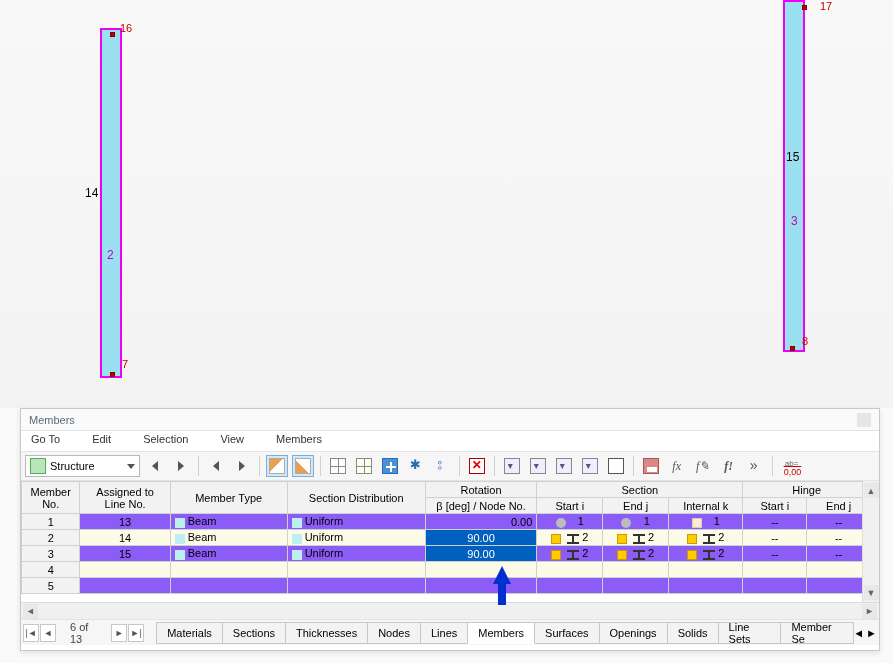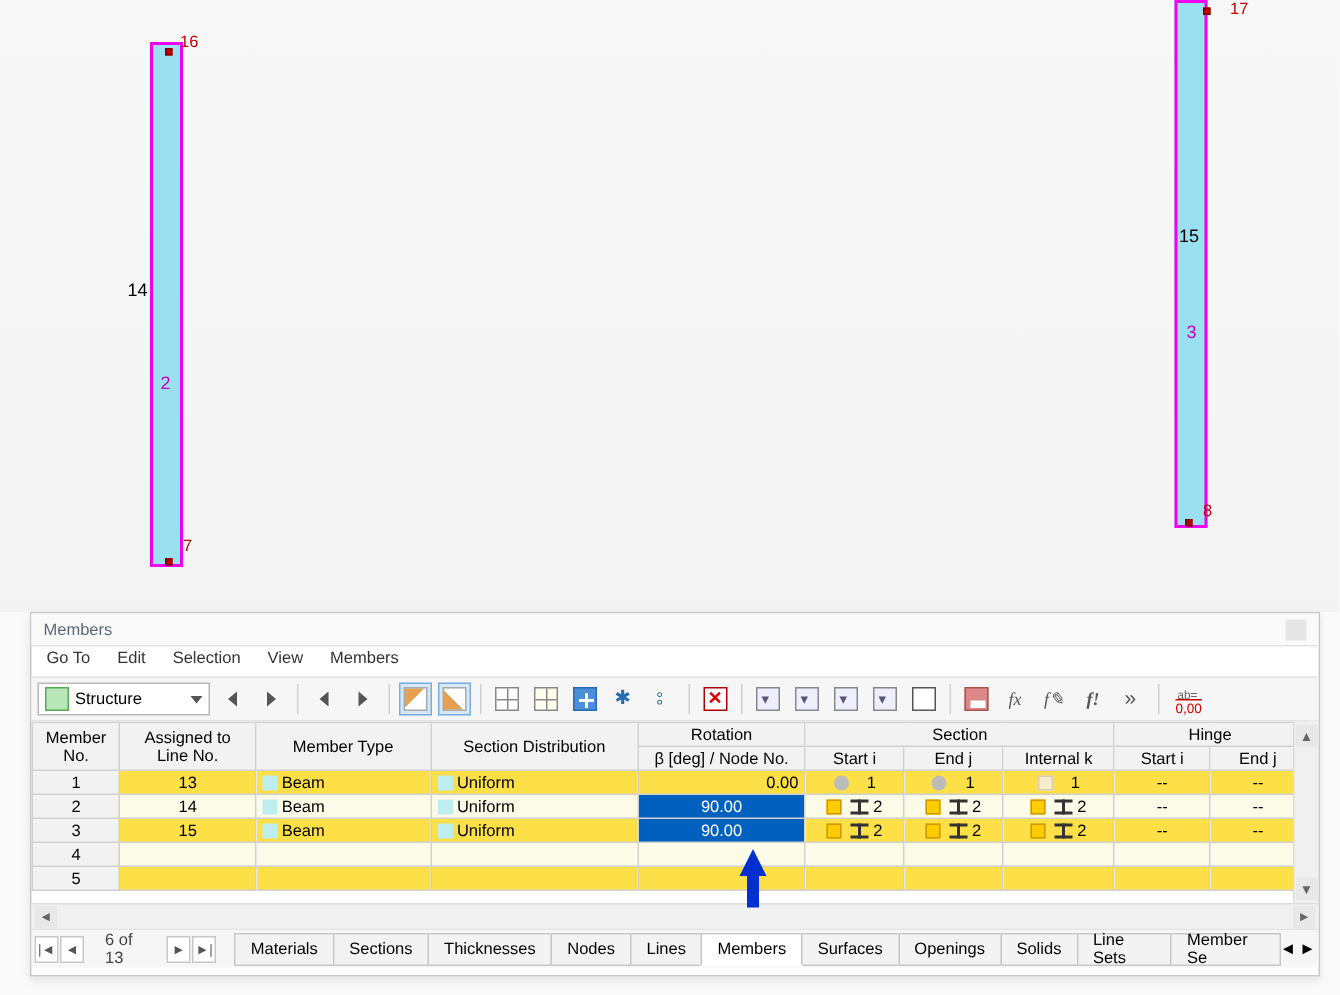--- a/index.html
+++ b/index.html
@@ -10,21 +10,21 @@
   .colA{left:100px;top:28px;width:22px;height:350px}
   .colB{left:783px;top:0;width:22px;height:352px}
   .node{position:absolute;width:5px;height:5px;background:#c00000;border:1px solid #800000}
   .nlabel{position:absolute;font-size:11px;color:#c00000}
   .mlabel{position:absolute;font-size:12px;color:#000}
   .mlabel2{position:absolute;font-size:12px;color:#c000c0}
   
   .panel{position:absolute;left:20px;top:408px;width:860px;height:243px;background:#fff;border:1px solid #c8c8c8;box-shadow:0 2px 6px rgba(0,0,0,.1)}
   .titlebar{height:22px;line-height:22px;padding:0 8px;color:#5a6a7a;background:#fafafa;border-bottom:1px solid #e4e4e4;display:flex;justify-content:space-between}
   .titlebar .closebtn{width:14px;height:14px;margin-top:4px;background:#e6e6e6}
-  .menubar{height:20px;display:flex;gap:18px;padding:2px 10px;color:#333}
+  .menubar{height:20px;display:flex;gap:32px;padding:2px 10px;color:#333}
   .menubar span{cursor:default}
   .toolbar{height:30px;background:#f6f6f6;border-top:1px solid #e4e4e4;border-bottom:1px solid #e4e4e4;display:flex;align-items:center;padding:0 4px;gap:4px;position:relative}
   .tb-combo{display:inline-flex;align-items:center;height:22px;border:1px solid #b8b8b8;background:#fff;padding:0 4px;gap:4px}
   .tb-combo .dd{width:0;height:0;border-left:4px solid transparent;border-right:4px solid transparent;border-top:5px solid #555}
   .tb-btn{width:22px;height:22px;display:flex;align-items:center;justify-content:center;border:1px solid transparent}
   .tb-btn.on{background:#d6e8f7;border-color:#7aaedb}
   .tb-sep{width:1px;height:20px;background:#d0d0d0;margin:0 2px}
   .ico{width:16px;height:16px;position:relative}
   .i-struct{background:#b8e6b8;border:1px solid #5a5}
   .i-basic{background:#fff;border:1px solid #888}
@@ -57,21 +57,21 @@
   .i-chevrons::before{content:"»";position:absolute;font-size:14px;top:-1px;left:3px;color:#555}
   
   .tblwrap{position:relative;height:121px;overflow:hidden}
   table.grid{border-collapse:collapse;width:850px;table-layout:fixed}
   table.grid th,table.grid td{border:1px solid #d0d0d0;height:16px;padding:0 4px;font-size:11px;white-space:nowrap;overflow:hidden}
   table.grid th{background:#f2f2f2;font-weight:400;text-align:center}
   table.grid th.group{border-bottom:none}
   table.grid td{text-align:center}
   table.grid td.num{text-align:right}
   table.grid td.left{text-align:left}
-  tr.r0 td{background:#fde047}
+  tr.r0 td{background:#8b5cf6}
   tr.r1 td{background:#fbfbe8}
   td.rownum{background:#f2f2f2!important;text-align:center}
   td.selcell{background:#0060c0!important;color:#fff;text-align:right;padding-right:6px}
   .sw{display:inline-block;width:10px;height:10px;vertical-align:middle;margin-right:3px}
   .sw-cyan{background:#bdeef0}
   .sw-grey{background:#bcbcbc;border-radius:50%}
   .sw-cream{background:#f6eecb;border:1px solid #dcb}
   .sw-yel{background:#ffcc00;border:1px solid #cc9900}
   .ibeam{display:inline-block;width:12px;height:10px;position:relative;vertical-align:middle;margin:0 3px}
   .ibeam::before,.ibeam::after{content:"";position:absolute;left:0;width:12px;height:2px;background:#333}

